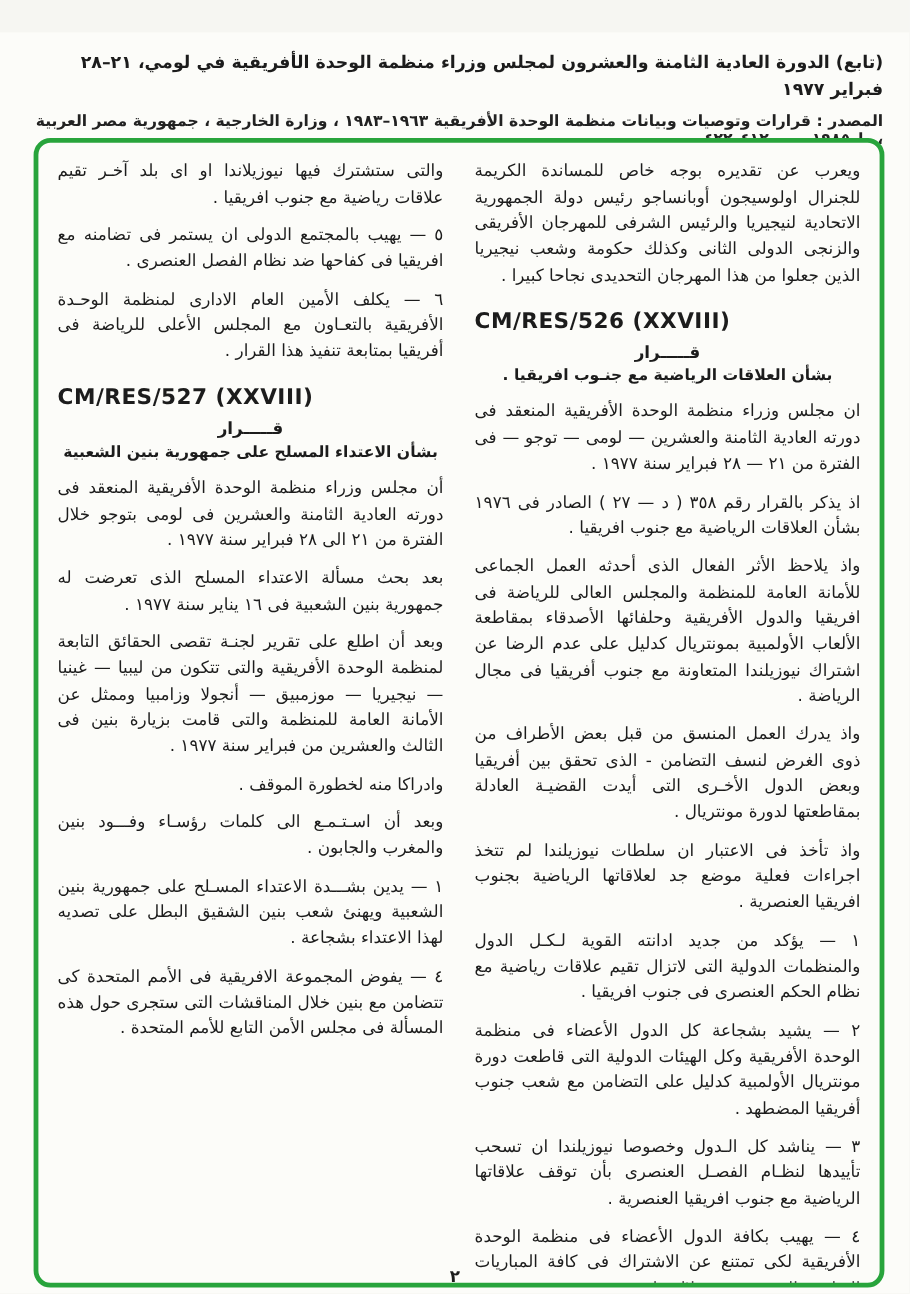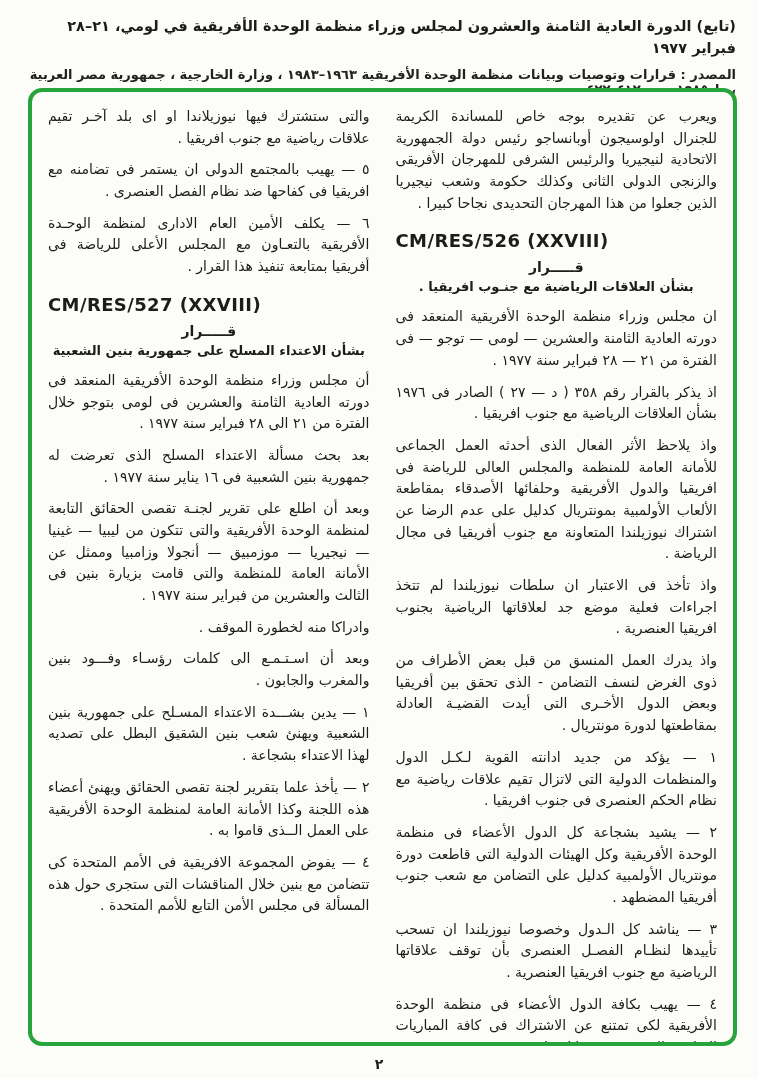--- a/index.html
+++ b/index.html
@@ -7,20 +7,21 @@
   body {
     width: 758px; height: 1078px;
     font-family: "DejaVu Sans", sans-serif;
     color: #1c1c1c;
     position: relative;
     overflow: hidden;
   }
   .page {
     position: absolute; inset: 0;
     background: #fcfcf9;
+    margin-top: 27px;
   }
   .doc-header {
     direction: rtl;
     text-align: right;
     padding: 16px 22px 0 22px;
   }
   .header-line1 {
     font-weight: bold;
     font-size: 14.5px;
     line-height: 1.5;
@@ -101,41 +102,40 @@
   <div class="green-box" style="border-color: rgb(40, 164, 60);">
     <div class="columns">
       <section class="col">
           <div class="blk blk-p">ويعرب عن تقديره بوجه خاص للمساندة الكريمة للجنرال اولوسيجون أوبانساجو رئيس دولة الجمهورية الاتحادية لنيجيريا والرئيس الشرفى للمهرجان الأفريقى والزنجى الدولى الثانى وكذلك حكومة وشعب نيجيريا الذين جعلوا من هذا المهرجان التحديدى نجاحا كبيرا .</div>
           <div class="blk blk-code">CM/RES/526 (XXVIII)</div>
           <div class="blk blk-h">قـــــرار</div>
           <div class="blk blk-sub">بشأن العلاقات الرياضية مع جنـوب افريقيا .</div>
           <div class="blk blk-p">ان مجلس وزراء منظمة الوحدة الأفريقية المنعقد فى دورته العادية الثامنة والعشرين — لومى — توجو — فى الفترة من ٢١ — ٢٨ فبراير سنة ١٩٧٧ .</div>
           <div class="blk blk-p">اذ يذكر بالقرار رقم ٣٥٨ ( د — ٢٧ ) الصادر فى ١٩٧٦ بشأن العلاقات الرياضية مع جنوب افريقيا .</div>
           <div class="blk blk-p">واذ يلاحظ الأثر الفعال الذى أحدثه العمل الجماعى للأمانة العامة للمنظمة والمجلس العالى للرياضة فى افريقيا والدول الأفريقية وحلفائها الأصدقاء بمقاطعة الألعاب الأولمبية بمونتريال كدليل على عدم الرضا عن اشتراك نيوزيلندا المتعاونة مع جنوب أفريقيا فى مجال الرياضة .</div>
+          <div class="blk blk-p">واذ يدرك العمل المنسق من قبل بعض الأطراف من ذوى الغرض لنسف التضامن - الذى تحقق بين أفريقيا وبعض الدول الأخـرى التى أيدت القضيـة العادلة بمقاطعتها لدورة مونتريال .</div>
           <div class="blk blk-p">واذ تأخذ فى الاعتبار ان سلطات نيوزيلندا لم تتخذ اجراءات فعلية موضع جد لعلاقاتها الرياضية بجنوب افريقيا العنصرية .</div>
-          <div class="blk blk-p">واذ يدرك العمل المنسق من قبل بعض الأطراف من ذوى الغرض لنسف التضامن - الذى تحقق بين أفريقيا وبعض الدول الأخـرى التى أيدت القضيـة العادلة بمقاطعتها لدورة مونتريال .</div>
           <div class="blk blk-p">١ — يؤكد من جديد ادانته القوية لـكـل الدول والمنظمات الدولية التى لاتزال تقيم علاقات رياضية مع نظام الحكم العنصرى فى جنوب افريقيا .</div>
           <div class="blk blk-p">٢ — يشيد بشجاعة كل الدول الأعضاء فى منظمة الوحدة الأفريقية وكل الهيئات الدولية التى قاطعت دورة مونتريال الأولمبية كدليل على التضامن مع شعب جنوب أفريقيا المضطهد .</div>
           <div class="blk blk-p">٣ — يناشد كل الـدول وخصوصا نيوزيلندا ان تسحب تأييدها لنظـام الفصـل العنصرى بأن توقف علاقاتها الرياضية مع جنوب افريقيا العنصرية .</div>
           <div class="blk blk-p">٤ — يهيب بكافة الدول الأعضاء فى منظمة الوحدة الأفريقية لكى تمتنع عن الاشتراك فى كافة المباريات الرياضية التى ستجرى خلال عامى ١٩٧٧ و ١٩٧٨ .</div>
         </section>
       <section class="col">
           <div class="blk blk-p">والتى ستشترك فيها نيوزيلاندا او اى بلد آخـر تقيم علاقات رياضية مع جنوب افريقيا .</div>
           <div class="blk blk-p">٥ — يهيب بالمجتمع الدولى ان يستمر فى تضامنه مع افريقيا فى كفاحها ضد نظام الفصل العنصرى .</div>
           <div class="blk blk-p">٦ — يكلف الأمين العام الادارى لمنظمة الوحـدة الأفريقية بالتعـاون مع المجلس الأعلى للرياضة فى أفريقيا بمتابعة تنفيذ هذا القرار .</div>
           <div class="blk blk-code">CM/RES/527 (XXVIII)</div>
           <div class="blk blk-h">قـــــرار</div>
           <div class="blk blk-sub">بشأن الاعتداء المسلح على جمهورية بنين الشعبية</div>
           <div class="blk blk-p">أن مجلس وزراء منظمة الوحدة الأفريقية المنعقد فى دورته العادية الثامنة والعشرين فى لومى بتوجو خلال الفترة من ٢١ الى ٢٨ فبراير سنة ١٩٧٧ .</div>
           <div class="blk blk-p">بعد بحث مسألة الاعتداء المسلح الذى تعرضت له جمهورية بنين الشعبية فى ١٦ يناير سنة ١٩٧٧ .</div>
           <div class="blk blk-p">وبعد أن اطلع على تقرير لجنـة تقصى الحقائق التابعة لمنظمة الوحدة الأفريقية والتى تتكون من ليبيا — غينيا — نيجيريا — موزمبيق — أنجولا وزامبيا وممثل عن الأمانة العامة للمنظمة والتى قامت بزيارة بنين فى الثالث والعشرين من فبراير سنة ١٩٧٧ .</div>
           <div class="blk blk-p">وادراكا منه لخطورة الموقف .</div>
           <div class="blk blk-p">وبعد أن اسـتـمـع الى كلمات رؤسـاء وفـــود بنين والمغرب والجابون .</div>
           <div class="blk blk-p">١ — يدين بشـــدة الاعتداء المسـلح على جمهورية بنين الشعبية ويهنئ شعب بنين الشقيق البطل على تصديه لهذا الاعتداء بشجاعة .</div>
-          <div class="blk blk-p">٢ — يأخذ علما بتقرير لجنة تقصى الحقائق ويهنئ أعضاء هذه اللجنة وكذا الأمانة العامة لمنظمة الوحدة الأفريقية على العمل الــذى قاموا به .</div>
           <div class="blk blk-p">٤ — يفوض المجموعة الافريقية فى الأمم المتحدة كى تتضامن مع بنين خلال المناقشات التى ستجرى حول هذه المسألة فى مجلس الأمن التابع للأمم المتحدة .</div>
         </section>
     </div>
   </div>
 
   <div class="page-number">٢</div>
 
 </div>
 
 </body></html>

